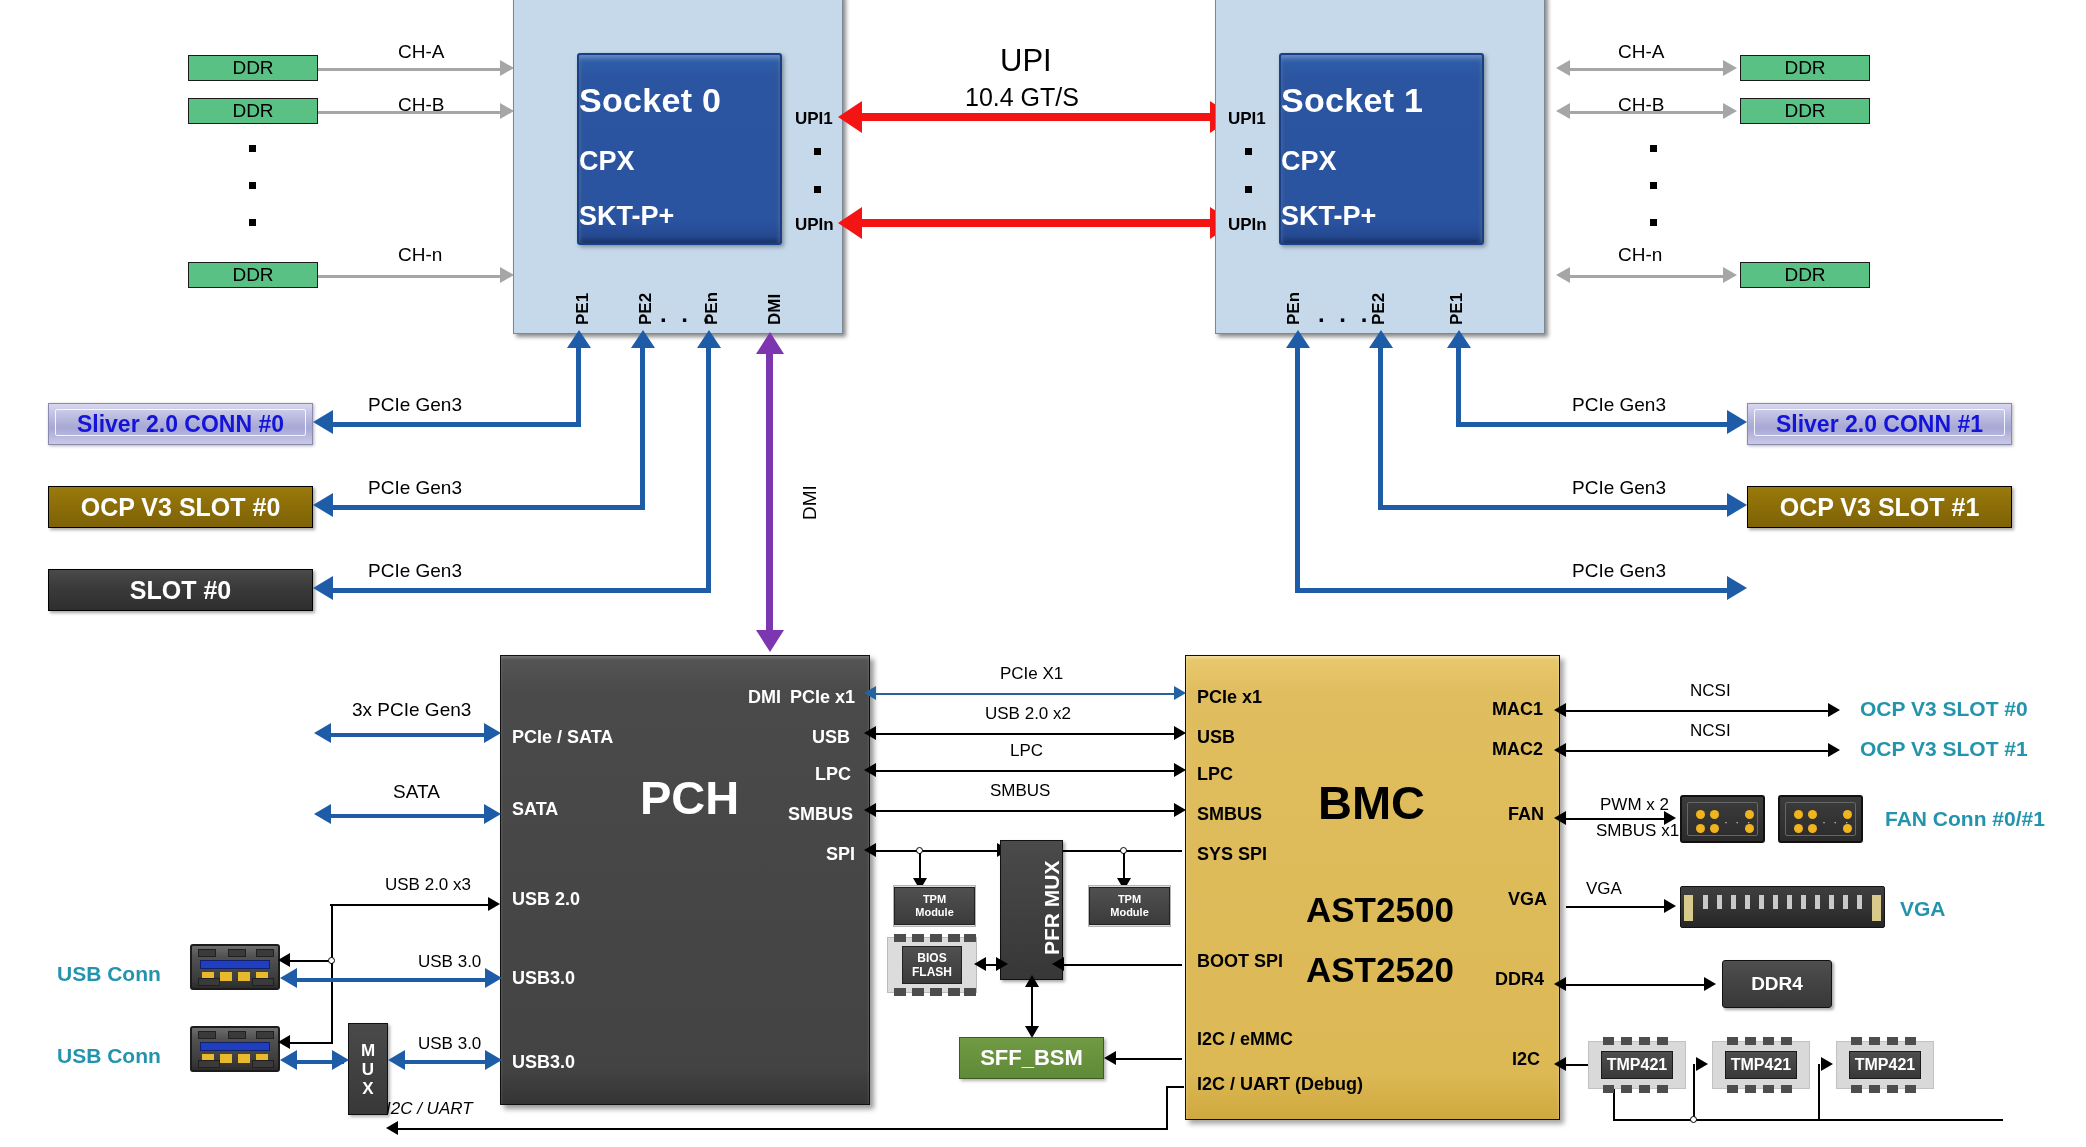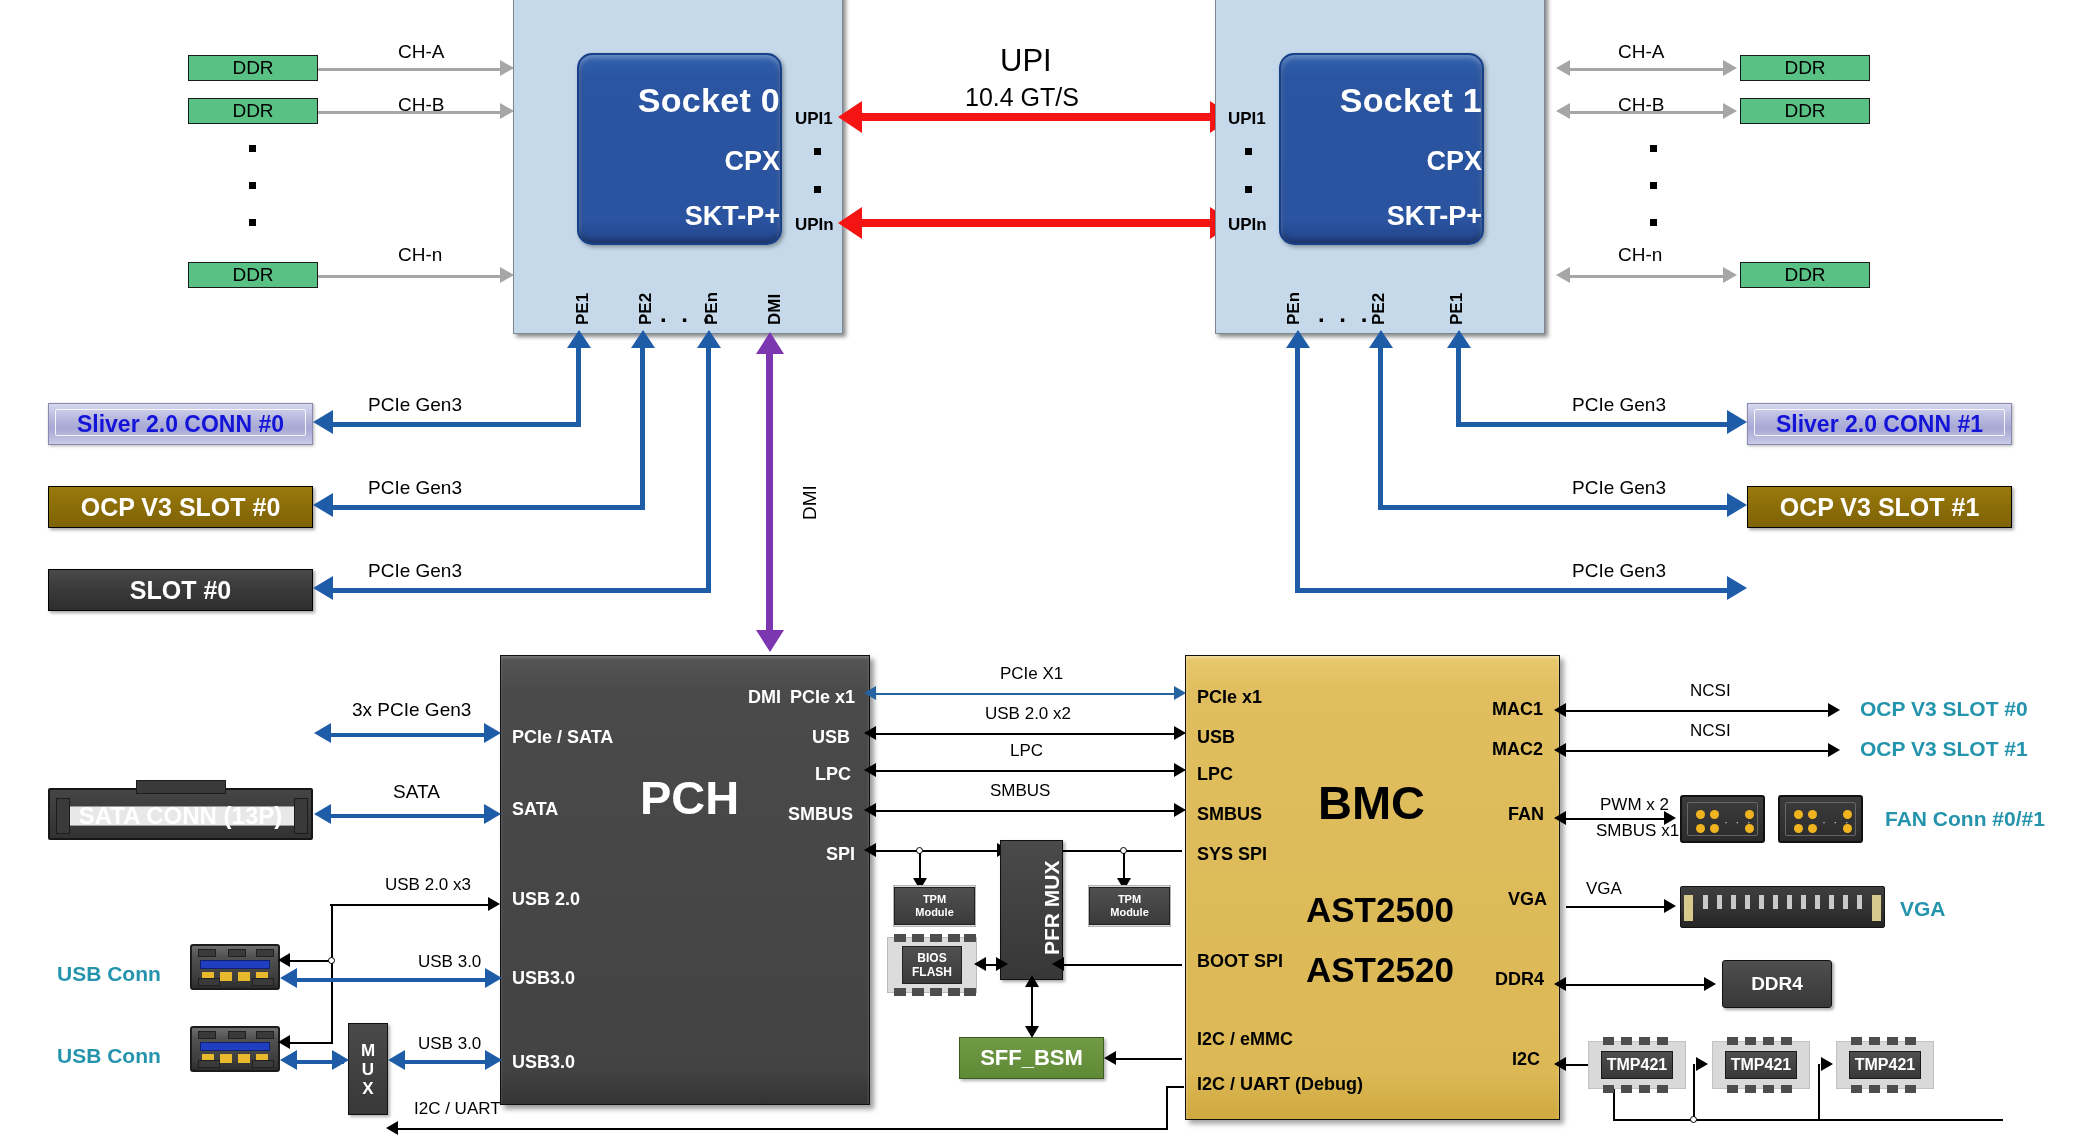--- a/index.html
+++ b/index.html
@@ -37,26 +37,26 @@
   .socket-outer {
     position: absolute;
     background: #c5d9ea;
     border: 1px solid #7d8793;
     box-shadow: 3px 3px 4px rgba(0,0,0,.45);
   }
   .socket-inner {
     position: absolute;
     background: linear-gradient(180deg,#3060ad 0%, #2b55a0 12%, #2a53a0 88%, #22458a 100%);
     border: 2px solid #17408a;
-    border-radius: 15px;
+    border-radius: 3px;
     box-shadow: inset 0 3px 5px rgba(255,255,255,.30),
                 inset 0 -3px 5px rgba(0,0,0,.30),
                 2px 2px 4px rgba(0,0,0,.35);
     color: #ffffff;
-    text-align: right;
+    text-align: left;
     font-weight: bold;
   }
   .socket-title { font-size: 34px; margin-top: 26px; letter-spacing: .3px;}
   .socket-sub { font-size: 27px; margin-top: 26px; }
   .socket-sub2 { font-size: 27px; margin-top: 24px; }
 
   
   .ddr {
     position: absolute;
     background: #5ac184;
@@ -662,27 +662,20 @@
   </div>
 
   <div class="hline blk-line" style="left:1116px; top:1058px; width:66px;"></div>
   <div class="arrowhead blk-head-l" style="left:1104px; top:1051px;"></div>
 
   <div class="lbl" style="left:352px; top:700px;">3x PCIe Gen3</div>
   <div class="hline mblue-line" style="left:330px; top:733px; width:157px;"></div>
   <div class="arrowhead mblue-head-l" style="left:314px; top:723px;"></div>
   <div class="arrowhead mblue-head-r" style="left:484px; top:723px;"></div>
 
-  <div class="sataconn" style="left:48px; top:788px; width:265px; height:52px;">
-    <div class="sata-top" style="left:86px; top:-10px; width:90px; height:14px;"></div>
-    <div class="sata-slot" style="left:16px; top:16px; width:230px; height:20px;"></div>
-    <div class="sata-top" style="left:6px; top:8px; width:14px; height:36px;"></div>
-    <div class="sata-top" style="left:244px; top:8px; width:14px; height:36px;"></div>
-    <div class="sata-txt" style="top:12px;">SATA CONN (13P)</div>
-  </div>
   <div class="lbl" style="left:393px; top:782px;">SATA</div>
   <div class="hline mblue-line" style="left:330px; top:814px; width:157px;"></div>
   <div class="arrowhead mblue-head-l" style="left:314px; top:804px;"></div>
   <div class="arrowhead mblue-head-r" style="left:484px; top:804px;"></div>
 
   <div class="teal lbl" style="left:57px; top:963px;">USB Conn</div>
   <div class="teal lbl" style="left:57px; top:1045px;">USB Conn</div>
 
   <div class="usbconn" style="left:190px; top:944px; width:90px; height:46px;">
     <div class="usb-tab" style="left:6px; top:3px; width:18px; height:8px;"></div>
@@ -734,21 +727,21 @@
 
   <div class="hline mblue-line" style="left:296px; top:1060px; width:48px;"></div>
   <div class="arrowhead mblue-head-l" style="left:280px; top:1050px;"></div>
   <div class="arrowhead mblue-head-r" style="left:332px; top:1050px;"></div>
 
   <div class="lbl lbl-sm" style="left:418px; top:1035px;">USB 3.0</div>
   <div class="hline mblue-line" style="left:404px; top:1060px; width:84px;"></div>
   <div class="arrowhead mblue-head-l" style="left:388px; top:1050px;"></div>
   <div class="arrowhead mblue-head-r" style="left:485px; top:1050px;"></div>
 
-  <div class="lbl lbl-sm" style="left:414px; top:1100px;">I2C / UART</div>
+  <div class="lbl lbl-sm" style="left:386px; top:1100px;font-style:italic;">I2C / UART</div>
   <div class="hline blk-line" style="left:398px; top:1128px; width:770px;"></div>
   <div class="arrowhead blk-head-l" style="left:386px; top:1121px;"></div>
   <div class="vline blk-vline" style="left:1166px; top:1086px; height:44px;"></div>
   <div class="hline blk-line" style="left:1166px; top:1086px; width:18px;"></div>
 
   <div class="lbl lbl-sm" style="left:1690px; top:682px;">NCSI</div>
   <div class="hline blk-line" style="left:1566px; top:710px; width:264px;"></div>
   <div class="arrowhead blk-head-l" style="left:1554px; top:703px;"></div>
   <div class="arrowhead blk-head-r" style="left:1828px; top:703px;"></div>
   <div class="teal lbl" style="left:1860px; top:698px;">OCP V3 SLOT #0</div>

